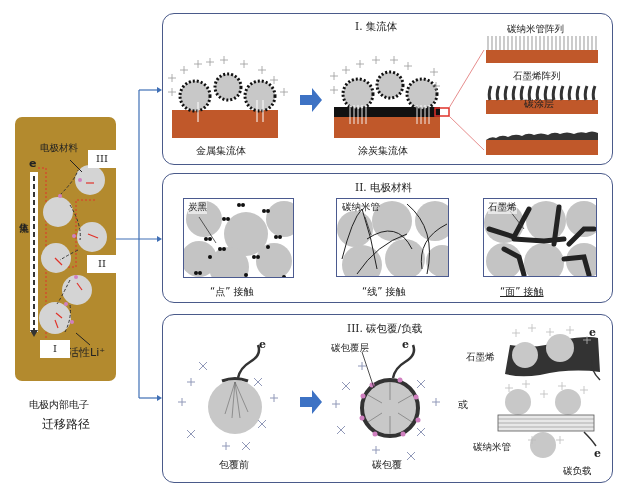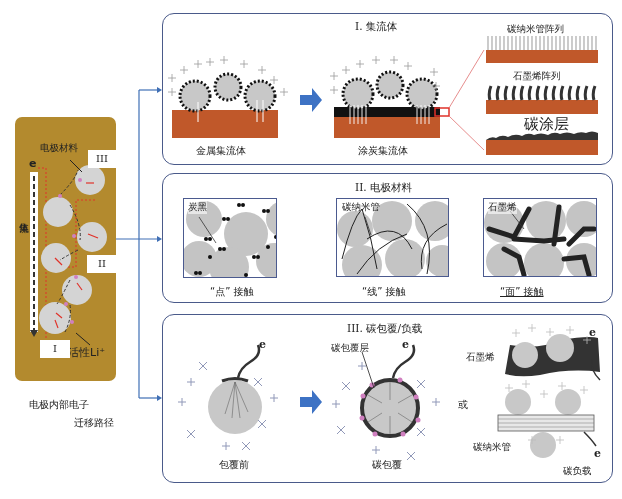--- a/index.html
+++ b/index.html
@@ -58,21 +58,21 @@
 
 <span class="lbl" style="left:40px;top:142px;font-size:9.5px;">电极材料</span>
 <span class="lbl" style="left:29px;top:157px;font-weight:bold;font-size:11px;">e</span>
 <span class="lbl" style="left:17px;top:215px;writing-mode:vertical-rl;font-size:9.5px;">集流体</span>
 <span class="lbl" style="left:68px;top:345px;font-size:11px;">活性Li⁺</span>
 <div class="roman-box" style="left:40px;top:340px;">I</div>
 <div class="roman-box" style="left:87px;top:255px;">II</div>
 <div class="roman-box" style="left:88px;top:150px;width:28px;">III</div>
 
 <span class="lbl" style="left:29px;top:398px;font-size:10px;">电极内部电子</span>
-<span class="lbl" style="left:42px;top:416px;font-size:10px;margin-left:32px;">迁移路径</span>
+<span class="lbl" style="left:42px;top:416px;font-size:12px;">迁移路径</span>
 
 <svg width="622" height="499">
   <line x1="116" y1="239" x2="160" y2="239" stroke="#3f6fb5" stroke-width="1.2"></line>
   <line x1="139" y1="90" x2="139" y2="398" stroke="#3f6fb5" stroke-width="1.2"></line>
   <line x1="139" y1="90" x2="159" y2="90" stroke="#3f6fb5" stroke-width="1.2"></line>
   <line x1="139" y1="398" x2="159" y2="398" stroke="#3f6fb5" stroke-width="1.2"></line>
   <polygon points="157,87 162,90 157,93" fill="#3f6fb5"></polygon>
   <polygon points="157,236 162,239 157,242" fill="#3f6fb5"></polygon>
   <polygon points="157,395 162,398 157,401" fill="#3f6fb5"></polygon>
 </svg>
@@ -128,26 +128,26 @@
   <g stroke="#333" stroke-width="3" fill="none">
     <path d="M490,100q-2,-7 1,-14 M498,100q-2,-7 1,-14 M506,100q-2,-7 1,-14 M514,100q-2,-7 1,-14 M522,100q-2,-7 1,-14 M530,100q-2,-7 1,-14 M538,100q-2,-7 1,-14 M546,100q-2,-7 1,-14 M554,100q-2,-7 1,-14 M562,100q-2,-7 1,-14 M570,100q-2,-7 1,-14 M578,100q-2,-7 1,-14 M586,100q-2,-7 1,-14 M594,100q-2,-7 1,-14"></path>
   </g>
   <rect x="486" y="140" width="112" height="15" fill="#c0582a"></rect>
   <path d="M486,140 q5,-4 10,-2 q6,-4 12,-1 q7,-4 14,-1 q6,-4 12,-1 q7,-3 14,0 q6,-4 12,-1 q7,-3 14,0 q6,-3 12,-1 q6,-3 12,0 L598,140 Z" fill="#333"></path>
 </svg>
 <span class="lbl" style="left:196px;top:144px;">金属集流体</span>
 <span class="lbl" style="left:358px;top:144px;">涂炭集流体</span>
 <span class="lbl" style="left:507px;top:23px;font-size:9.5px;">碳纳米管阵列</span>
 <span class="lbl" style="left:513px;top:70px;font-size:9.5px;">石墨烯阵列</span>
-<span class="lbl" style="left:524px;top:115px;font-size:15px;">碳涂层</span>
+<span class="lbl" style="left:524px;top:97px;font-size:10px;">碳涂层</span>
 
 <div class="panel" style="left:162px;top:173px;width:451px;height:130px;"></div>
 <span class="lbl-title" style="left:355px;top:181px;">II.  电极材料</span>
 
-<div class="micro" style="left:183px;top:198px;width:94px;height:80px;">
+<div class="micro" style="left:183px;top:198px;width:111px;height:80px;">
   <svg width="111" height="80">
     <g fill="#c4c4c4">
       <circle cx="20" cy="20" r="18"></circle>
         <circle cx="62" cy="35" r="22"></circle>
         <circle cx="100" cy="20" r="18"></circle>
       <circle cx="15" cy="60" r="18"></circle>
         <circle cx="45" cy="68" r="20"></circle>
         <circle cx="90" cy="62" r="18"></circle>
     </g>
     <g fill="#111">

